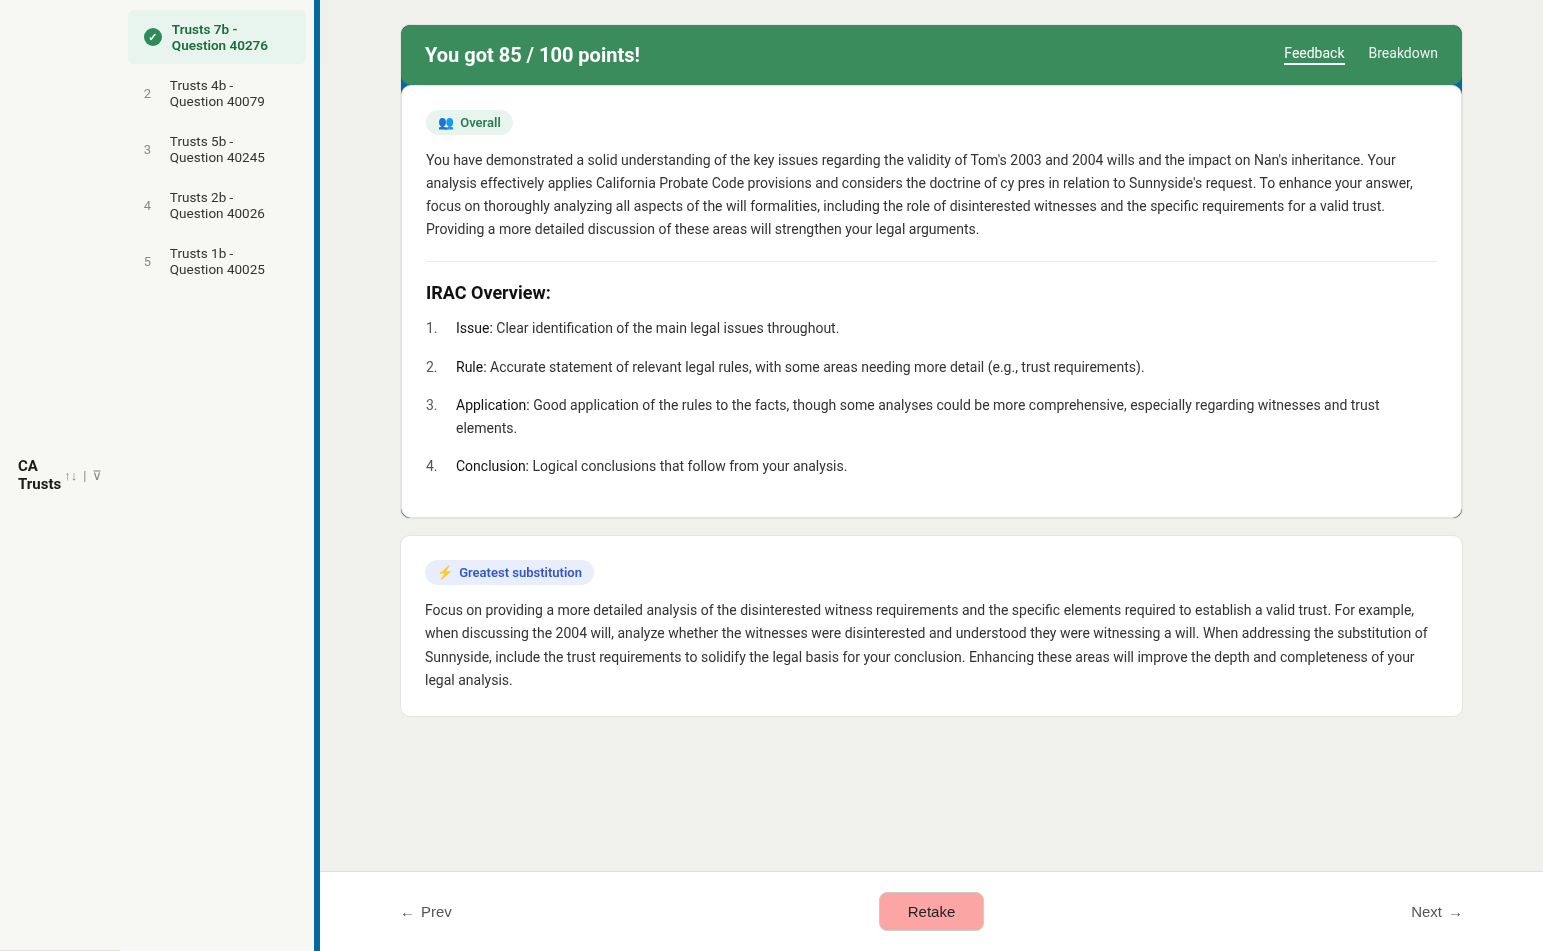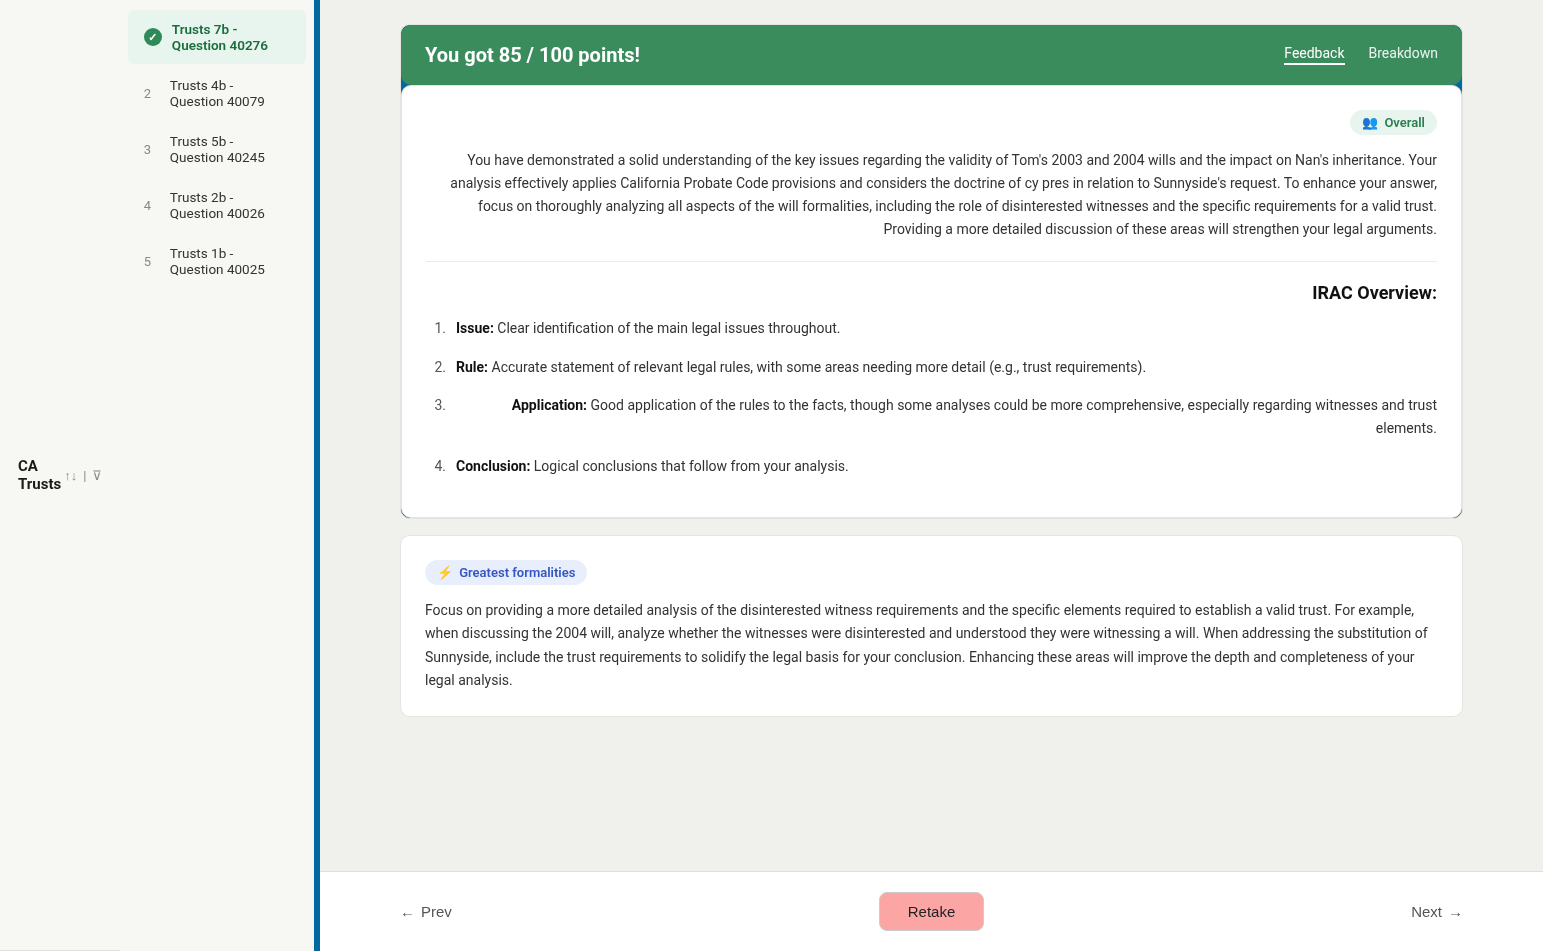--- a/index.html
+++ b/index.html
@@ -169,21 +169,21 @@
       margin-bottom: 16px;
       font-size: 14px;
       line-height: 1.6;
       color: #333;
     }
     .irac-list li .li-num {
       min-width: 20px;
       color: #555;
     }
     .irac-list li strong {
-      font-weight: 700;
+      font-weight: 400;
       color: #111;
     }
 
     .divider {
       height: 1px;
       background: #ebebeb;
       margin: 20px 0;
     }
 
     .improvement-text {
@@ -227,21 +227,20 @@
       color: #555;
       font-weight: 500;
     }
 
     .top-card {
       background: #0369a1;
       border-radius: 10px;
       border: 1px solid #e5e5e0;
       overflow: hidden;
       margin-bottom: 16px;
-      text-align: right;
     }
   </style>
 </head>
 <body>
 
 <div class="sidebar">
   <div class="sidebar-header">
     <span class="sidebar-title">CA Trusts</span>
     <div class="sidebar-icons">
       <span>↑↓</span>
@@ -314,21 +313,21 @@
               <span class="li-num">4.</span>
               <span><strong>Conclusion: </strong>Logical conclusions that follow from your analysis.</span>
             </li>
           </ol>
       </div>
     </div>
 
     <div class="content-card" style="border-radius:10px; border:1px solid #e5e5e0;">
       <div class="section-badge blue">
         <span>⚡</span>
-        <span>Greatest formalities</span>
+        <span>Greatest substitution</span>
       </div>
       <p class="improvement-text">Focus on providing a more detailed analysis of the disinterested witness requirements and the specific elements required to establish a valid trust. For example, when discussing the 2004 will, analyze whether the witnesses were disinterested and understood they were witnessing a will. When addressing the substitution of Sunnyside, include the trust requirements to solidify the legal basis for your conclusion. Enhancing these areas will improve the depth and completeness of your legal analysis.</p>
     </div>
 
   </div>
 
   <div class="bottom-nav">
     <button class="nav-btn">
       <span>←</span>
       <span>Prev</span>

